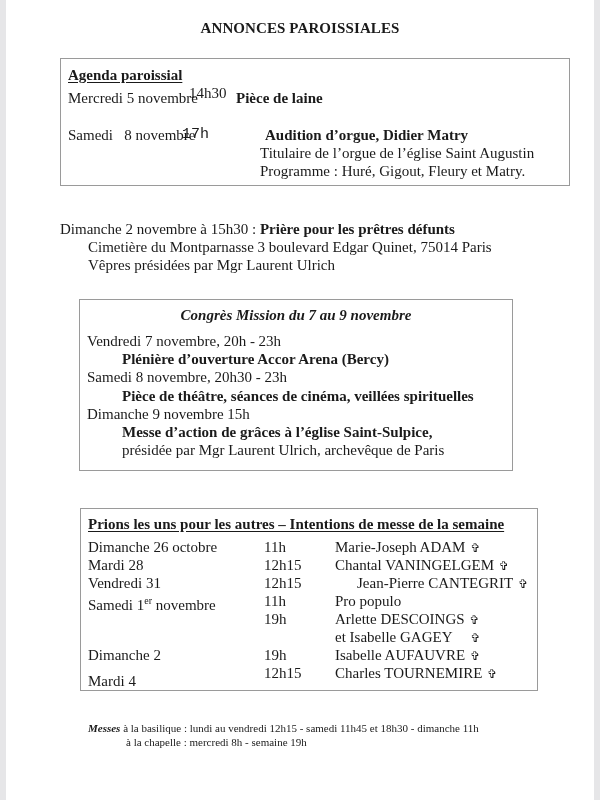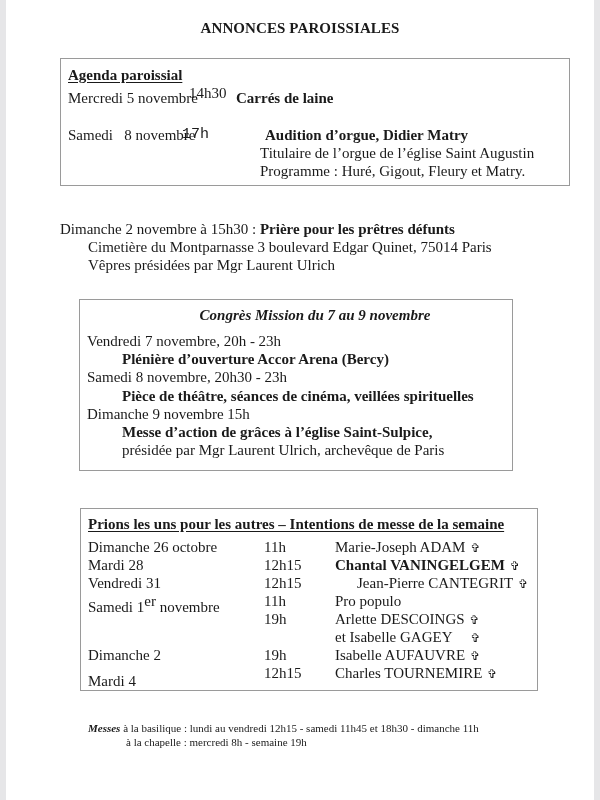--- a/index.html
+++ b/index.html
@@ -34,59 +34,59 @@
 
 <div class="page"></div>
 
 <div class="title">ANNONCES PAROISSIALES</div>
 
 <div class="box" style="left:60px; top:58px; width:510px; height:128px;"></div>
 <div class="abs t15 b u" style="left:68px; top:66px;">Agenda paroissial</div>
 
 <div class="abs t15" style="left:68px; top:89px;">Mercredi 5 novembre</div>
 <div class="abs t15" style="left:189px; top:84px;">14h30</div>
-<div class="abs t15 b" style="left:236px; top:89px;">Carrés de laine</div>
+<div class="abs t15 b" style="left:236px; top:89px;">Pièce de laine</div>
 
 <div class="abs t15" style="left:68px; top:126px; white-space:pre;"><span>Samedi   8 novembre</span></div>
 <div class="abs t15" style="left:182px; top:126px;font-family:Liberation Mono, monospace;">17h</div>
 <div class="abs t15 b" style="left:265px; top:126px;">Audition d’orgue, Didier Matry</div>
 <div class="abs t15" style="left:260px; top:144px;">Titulaire de l’orgue de l’église Saint Augustin</div>
 <div class="abs t15" style="left:260px; top:162px;">Programme : Huré, Gigout, Fleury et Matry.</div>
 
 <div class="abs t15" style="left:60px; top:220px;">
   <span>Dimanche 2 novembre à 15h30 : </span><span class="b">Prière pour les prêtres défunts</span>
 </div>
 <div class="abs t15" style="left:88px; top:238px;">Cimetière du Montparnasse 3 boulevard Edgar Quinet, 75014 Paris</div>
 <div class="abs t15" style="left:88px; top:256px;">Vêpres présidées par Mgr Laurent Ulrich</div>
 
 <div class="box" style="left:79px; top:299px; width:434px; height:172px;"></div>
-<div class="abs t15 b i" style="left:79px; width:434px; text-align:center; top:306px;margin-left:19px;">Congrès Mission du 7 au 9 novembre</div>
+<div class="abs t15 b i" style="left:79px; width:434px; text-align:center; top:306px;">Congrès Mission du 7 au 9 novembre</div>
 
 <div class="abs t15" style="left:87px; top:332px;">Vendredi 7 novembre, 20h - 23h</div>
 <div class="abs t15 b" style="left:122px; top:350px;">Plénière d’ouverture Accor Arena (Bercy)</div>
 <div class="abs t15" style="left:87px; top:368px;">Samedi 8 novembre, 20h30 - 23h</div>
 <div class="abs t15 b" style="left:122px; top:387px;font-family:Liberation Serif, serif;">Pièce de théâtre, séances de cinéma, veillées spirituelles</div>
 <div class="abs t15" style="left:87px; top:405px;">Dimanche 9 novembre 15h</div>
 <div class="abs t15 b" style="left:122px; top:423px;">Messe d’action de grâces à l’église Saint-Sulpice,</div>
 <div class="abs t15" style="left:122px; top:441px;">présidée par Mgr Laurent Ulrich, archevêque de Paris</div>
 
 <div class="box" style="left:80px; top:508px; width:458px; height:183px;"></div>
 <div class="abs t15 b u" style="left:88px; top:515px;">Prions les uns pour les autres – Intentions de messe de la semaine</div>
 
 <div id="intentions-rows">
     <div class="abs t15" style="left: 88px; top: 538px;"><span>Dimanche 26 octobre</span></div>
     <div class="abs t15" style="left: 264px; top: 538px;">11h</div>
     <div class="abs t15" style="left: 335px; top: 538px;"><span>Marie-Joseph ADAM</span><span class="cross" style="margin-left: 5px;">✞</span></div>
     <div class="abs t15" style="left: 88px; top: 556px;"><span>Mardi 28</span></div>
     <div class="abs t15" style="left: 264px; top: 556px;">12h15</div>
-    <div class="abs t15" style="left: 335px; top: 556px; font-weight: bold;"><span>Chantal VANINGELGEM</span><span class="cross" style="margin-left: 5px;">✞</span></div>
+    <div class="abs t15" style="left: 335px; top: 556px;"><span>Chantal VANINGELGEM</span><span class="cross" style="margin-left: 5px;">✞</span></div>
     <div class="abs t15" style="left: 88px; top: 574px;"><span>Vendredi 31</span></div>
     <div class="abs t15" style="left: 264px; top: 574px;">12h15</div>
     <div class="abs t15" style="left: 335px; top: 574px; margin-left: 22px;"><span>Jean-Pierre CANTEGRIT</span><span class="cross" style="margin-left: 5px;">✞</span></div>
-    <div class="abs t15" style="left: 88px; top: 592px;"><span>Samedi 1</span><sup style="font-size: 15px;">er</sup><span style="white-space: pre;"> novembre</span></div>
+    <div class="abs t15" style="left: 88px; top: 592px;"><span>Samedi 1</span><sup style="font-size: 10px;">er</sup><span style="white-space: pre;"> novembre</span></div>
     <div class="abs t15" style="left: 264px; top: 592px;">11h</div>
     <div class="abs t15" style="left: 335px; top: 592px;"><span>Pro populo</span></div>
     <div class="abs t15" style="left: 88px; top: 610px;"><span></span></div>
     <div class="abs t15" style="left: 264px; top: 610px;">19h</div>
     <div class="abs t15" style="left: 335px; top: 610px;"><span>Arlette DESCOINGS</span><span class="cross" style="margin-left: 5px;">✞</span></div>
     <div class="abs t15" style="left: 88px; top: 628px;"><span></span></div>
     <div class="abs t15" style="left: 264px; top: 628px;"></div>
     <div class="abs t15" style="left: 335px; top: 628px;"><span>et Isabelle GAGEY</span><span class="cross" style="margin-left: 18px;">✞</span></div>
     <div class="abs t15" style="left: 88px; top: 646px;"><span>Dimanche 2</span></div>
     <div class="abs t15" style="left: 264px; top: 646px;">19h</div>

